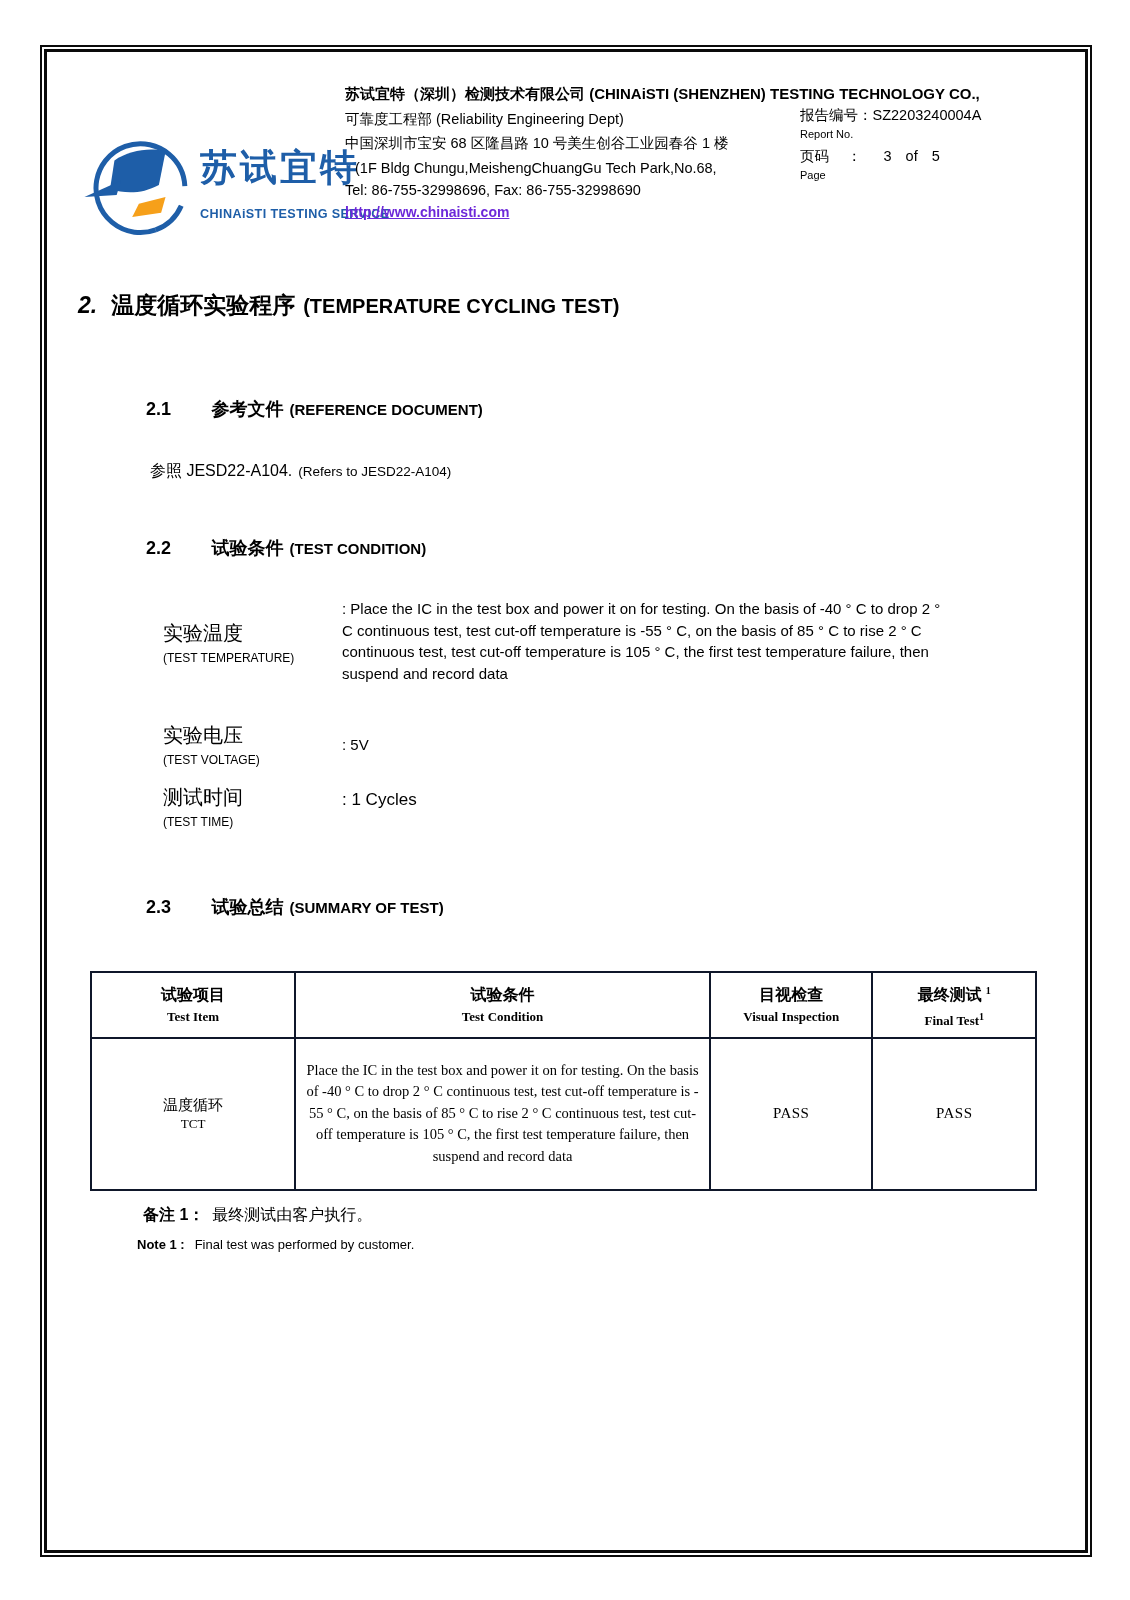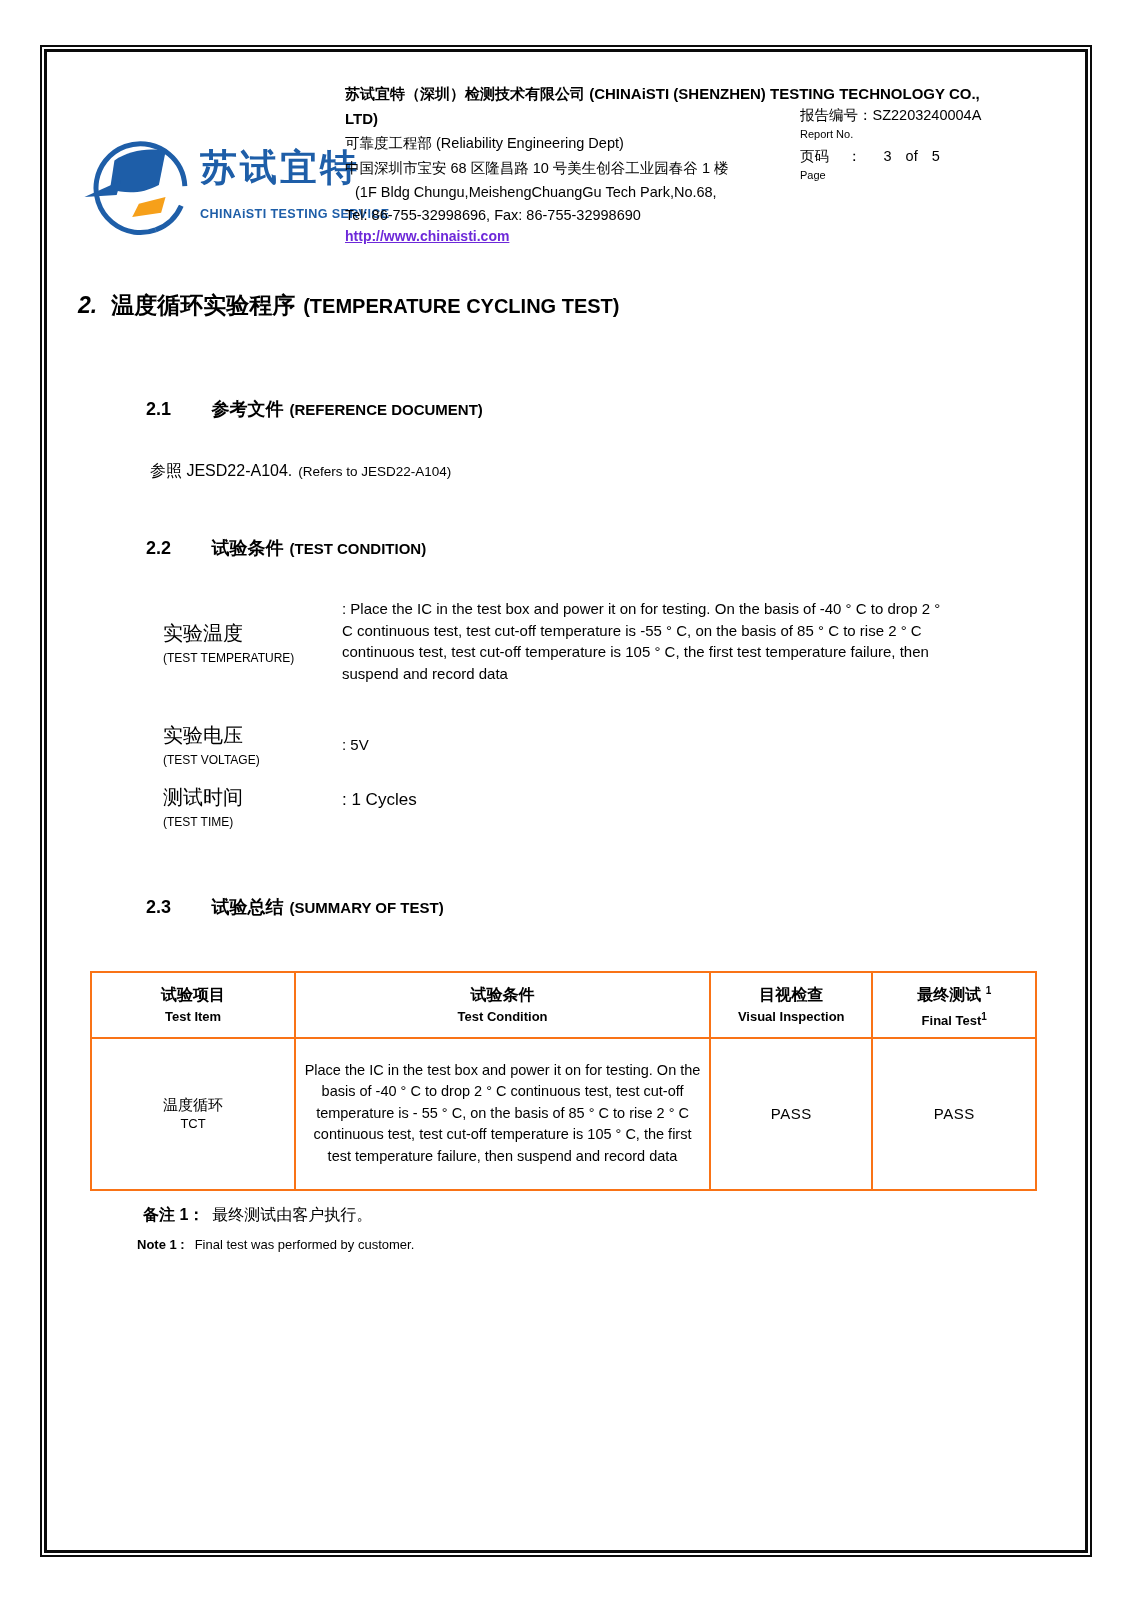--- a/index.html
+++ b/index.html
@@ -49,21 +49,21 @@
   .condlabel .en{font-size:12px;line-height:16px;margin-top:4px;width:135px;}
   .lab1{left:163px;top:620px;}
   .lab2{left:163px;top:722px;}
   .lab3{left:163px;top:784px;}
   .condval{left:342px;width:606px;font-size:15px;line-height:21.6px;}
   .val1{top:598px;}
   .val2{top:734px;}
   .val3{top:789px;font-size:17px;}
   
   .summary{left:90px;top:971px;width:947px;border-collapse:collapse;table-layout:fixed;}
-  .summary th,.summary td{border:2px solid #f97316;text-align:center;vertical-align:middle;padding:4px 6px;}
+  .summary th,.summary td{border:2px solid #0f172a;text-align:center;vertical-align:middle;padding:4px 6px;font-family:Liberation Serif, serif;}
   .summary th{padding:8px 4px 7px;}
   .summary .th-zh{font-size:16px;font-weight:bold;line-height:20px;}
   .summary .th-en{font-size:13px;font-weight:bold;line-height:17px;margin-top:3px;}
   .summary sup{font-size:10px;}
   .summary .body-row{height:152px;}
   .cell-item-zh{font-size:15px;line-height:20px;}
   .cell-item-en{font-size:13px;line-height:17px;}
   .cell-cond{font-size:14.5px;line-height:21.5px;}
   .cell-pass{font-size:15px;letter-spacing:.5px;margin-left:12px;}
   
@@ -89,21 +89,20 @@
       <polygon points="49,61 73,55 69,69 43,73" fill="#F6A01A"></polygon>
     </svg>
   </div>
   <div class="abs logo-text">
     <div class="logo-zh">苏试宜特</div>
     <div class="logo-en">CHINAiSTI TESTING SERVICE</div>
   </div>
 
   <div class="abs company">
     <div class="b">苏试宜特（深圳）检测技术有限公司 (CHINAiSTI (SHENZHEN) TESTING TECHNOLOGY CO.,</div>
-    <div class="b">LTD)</div>
     <div>可靠度工程部 (Reliability Engineering Dept)</div>
     <div>中国深圳市宝安 68 区隆昌路 10 号美生创谷工业园春谷 1 楼</div>
     <div class="indent">(1F Bldg Chungu,MeishengChuangGu Tech Park,No.68,</div>
     <div class="tight">Tel: 86-755-32998696, Fax: 86-755-32998690</div>
     <div class="tight url"><a href="#">http://www.chinaisti.com</a></div>
   </div>
 
   <div class="abs reportinfo">
     <div><span>报告编号：</span><span>SZ2203240004A</span></div>
     <div class="small">Report No.</div>

